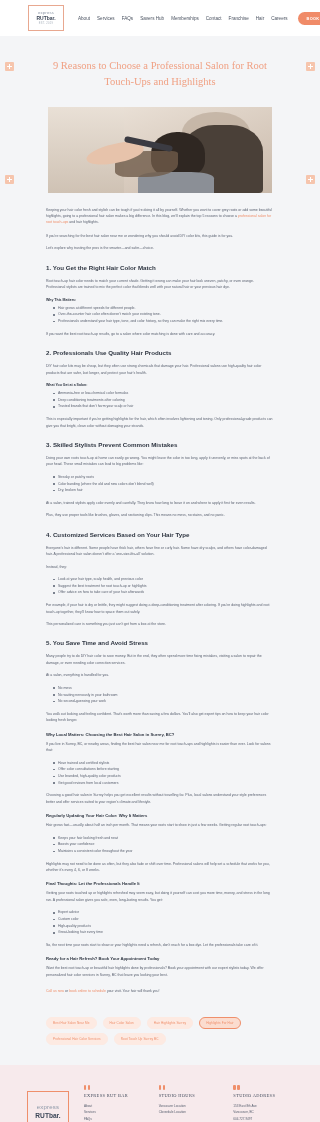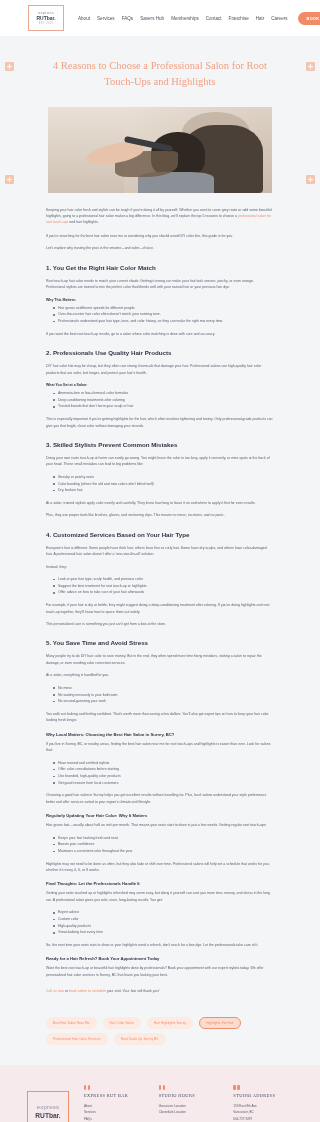--- a/index.html
+++ b/index.html
@@ -160,21 +160,21 @@
       <a href="#">Careers</a>
     </div>
     <button class="book-btn">BOOK NOW</button>
   </div>
 
   <div class="marker" style="top:62px"></div>
   <div class="marker right" style="top:62px"></div>
   <div class="marker" style="top:175px"></div>
   <div class="marker right" style="top:175px"></div>
 
-  <h1 class="post-title">4 Reasons to Choose a Professional Salon for Root Touch-Ups and Highlights</h1>
+  <h1 class="post-title">9 Reasons to Choose a Professional Salon for Root Touch-Ups and Highlights</h1>
 
   <div class="hero">
     <div class="sky"></div>
       <div class="wall"></div>
       <div class="mirror"></div>
     <div class="chair"></div>
       <div class="head"></div>
       <div class="cape"></div>
     <div class="strand"></div>
       <div class="hand"></div>

